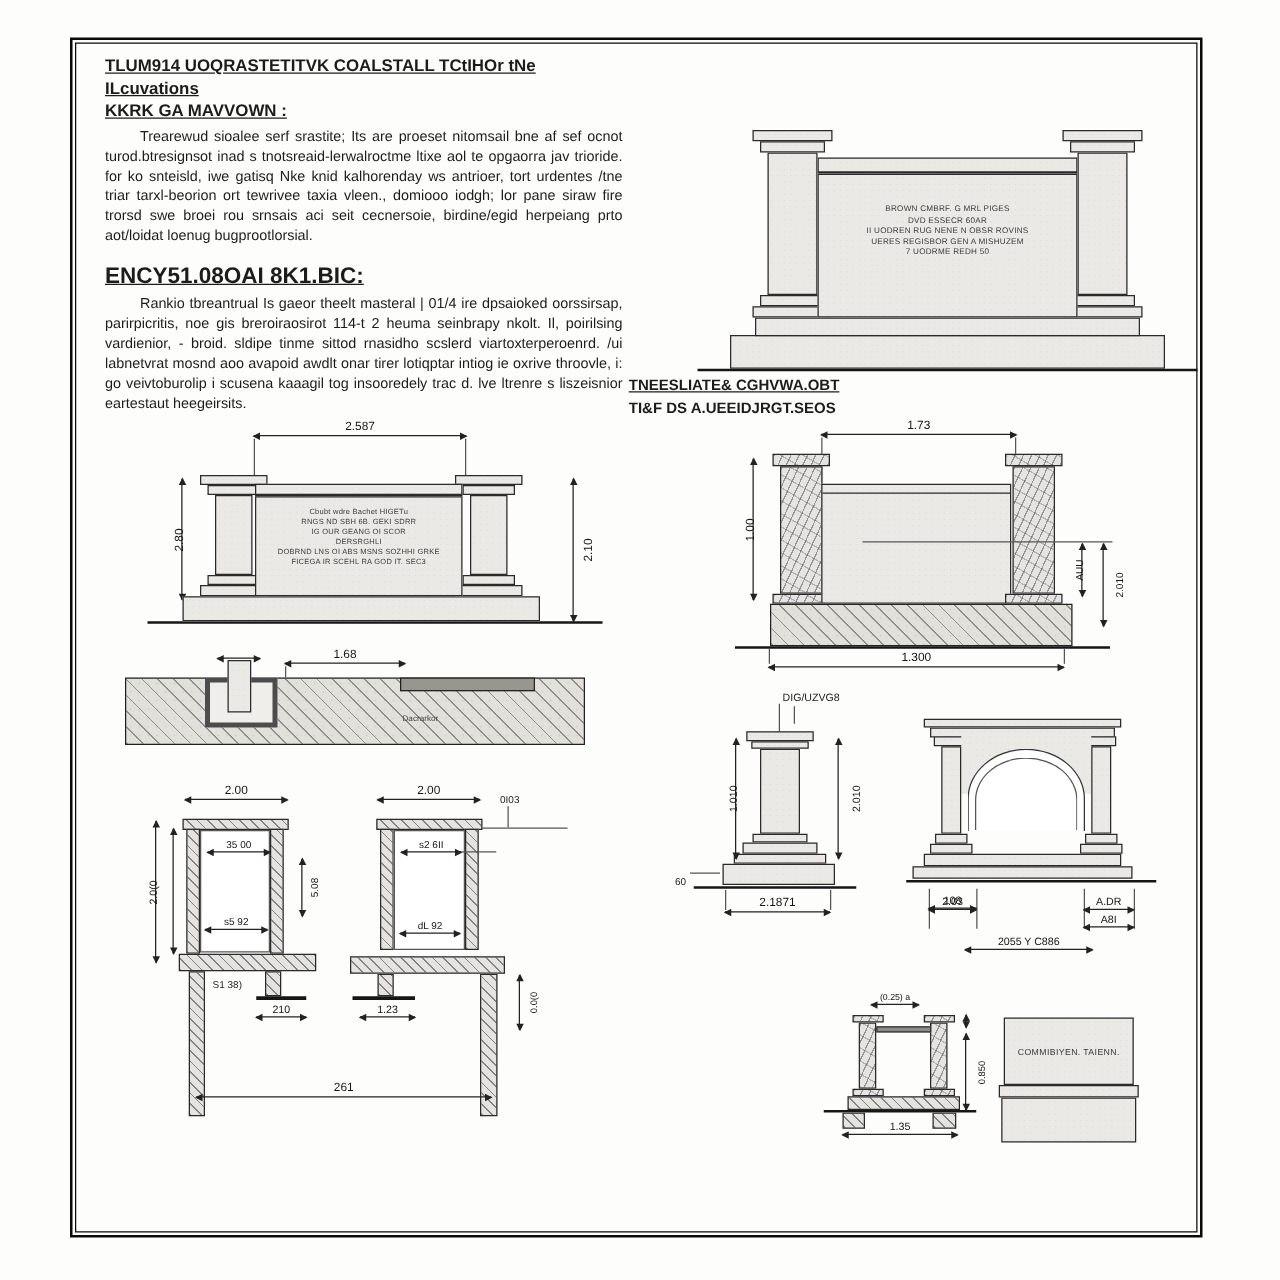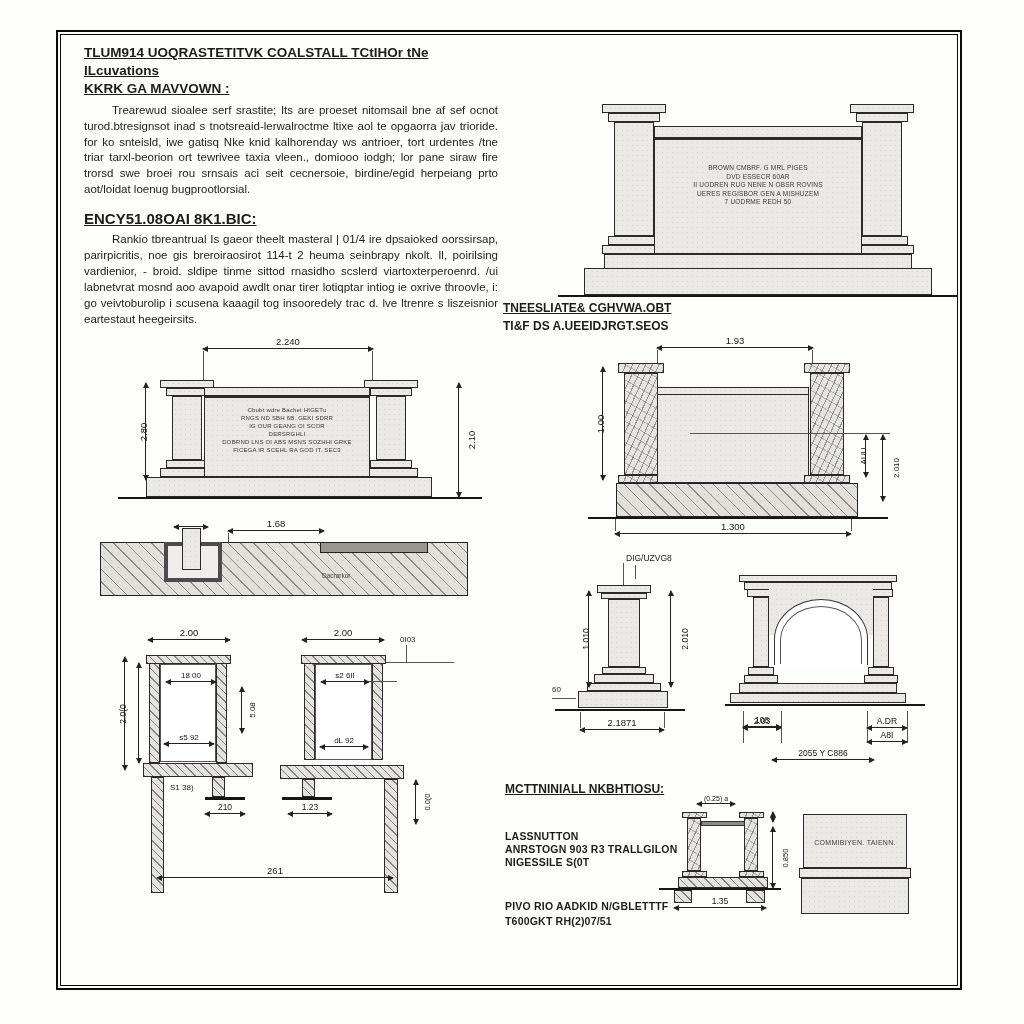--- a/index.html
+++ b/index.html
@@ -30,21 +30,21 @@
     border-left:3px solid transparent;border-right:3px solid transparent;border-bottom:6px solid #222;}
   .dimv::after{content:"";position:absolute;left:-3.5px;bottom:-1px;width:0;height:0;
     border-left:3px solid transparent;border-right:3px solid transparent;border-top:6px solid #222;}
   .lbl{position:absolute;left:50%;bottom:2px;transform:translateX(-50%);
        font-size:9.5px;white-space:nowrap;color:#161616;}
   .dimv .lbl{left:0;top:50%;bottom:auto;}
   .lbl-l{transform:translate(-62%,-50%) rotate(-90deg);}
   .lbl-r{transform:translate(16%,-50%) rotate(-90deg);}
   .h1{font-size:28px;font-weight:bold;letter-spacing:-0.5px;}
   .h2{font-size:13.5px;font-weight:bold;text-decoration:underline;line-height:18px;}
-  .h3{font-size:15px;font-weight:bold;text-decoration:underline;}
+  .h3{font-size:18px;font-weight:bold;text-decoration:underline;}
   .para{font-size:11.5px;line-height:15.8px;text-align:justify;text-indent:28px;}
   .tiny{font-size:6.5px;line-height:8.5px;letter-spacing:0.2px;color:#3a3a3a;text-align:center;}
   .cap{font-size:12px;font-weight:bold;line-height:18px;}
   .note{font-size:10.5px;font-weight:bold;line-height:13px;letter-spacing:0.2px;}
   .sm{font-size:8px;}
 </style>
 </head>
 <body>
 
 <div class="sheet">
@@ -87,21 +87,21 @@
       </div>
     </div>
   </div>
   <div class="abs" style="left:503px;top:299px;">
     <div class="cap" style="text-decoration:underline;">TNEESLIATE&amp; CGHVWA.OBT</div>
     <div class="cap">TI&amp;F DS A.UEEIDJRGT.SEOS</div>
   </div>
 
   <div class="abs" style="left:100px;top:335px;width:400px;height:172px;">
     <div class="abs dimh" style="left:103px;top:13px;width:170px;">
-        <span class="lbl">2.240</span>
+        <span class="lbl">2.587</span>
       </div>
     <div class="abs ext" style="left:103px;top:16px;width:1px;height:34px;"></div>
     <div class="abs ext" style="left:272px;top:16px;width:1px;height:34px;"></div>
     <div class="abs dimv" style="left:45px;top:48px;height:97px;">
         <span class="lbl lbl-l">2.80</span>
       </div>
     <div class="abs dimv" style="left:358px;top:48px;height:114px;">
         <span class="lbl lbl-r">2.10</span>
       </div>
     <div class="abs line" style="left:18px;top:162px;width:364px;height:2px;"></div>
@@ -124,21 +124,21 @@
         <div>IG OUR GEANG OI SCOR</div>
         <div>DERSRGHLI</div>
         <div>DOBRND LNS OI ABS MSNS SOZHHI GRKE</div>
         <div>FICEGA IR SCEHL RA GOD IT. SEC3</div>
       </div>
     </div>
   </div>
 
   <div class="abs" style="left:585px;top:333px;width:380px;height:215px;">
     <div class="abs dimh" style="left:72px;top:14px;width:156px;">
-        <span class="lbl">1.93</span>
+        <span class="lbl">1.73</span>
       </div>
     <div class="abs ext" style="left:72px;top:17px;width:1px;height:36px;"></div>
     <div class="abs ext" style="left:227px;top:17px;width:1px;height:36px;"></div>
     <div class="abs dimv" style="left:17px;top:34px;height:113px;">
         <span class="lbl lbl-l">1.00</span>
       </div>
     <div class="abs marble" style="left:33px;top:30px;width:46px;height:10px;"></div>
     <div class="abs marble" style="left:39px;top:40px;width:34px;height:102px;"></div>
     <div class="abs marble" style="left:33px;top:142px;width:46px;height:8px;"></div>
     <div class="abs stone" style="left:72px;top:54px;width:152px;height:96px;">
@@ -185,21 +185,21 @@
         <span class="lbl lbl-l" style="font-size:8.5px;">2.0(0</span>
       </div>
     <div class="abs dimv" style="left:28px;top:38px;height:100px;">
         <span class="lbl lbl-r" style="font-size:7.5px;">0.0-09</span>
       </div>
     <div class="abs hatch" style="left:36px;top:30px;width:85px;height:9px;"></div>
     <div class="abs hatch" style="left:39px;top:38px;width:11px;height:100px;"></div>
     <div class="abs hatch" style="left:106px;top:38px;width:11px;height:100px;"></div>
     <div class="abs" style="left:50px;top:39px;width:56px;height:98px;border:1px solid #555;background:#fff;"></div>
     <div class="abs dimh" style="left:56px;top:56px;width:50px;">
-        <span class="lbl" style="font-size:8px;">18 00</span>
+        <span class="lbl" style="font-size:8px;">35 00</span>
       </div>
     <div class="abs dimv" style="left:131px;top:62px;height:46px;">
         <span class="lbl lbl-r" style="font-size:8px;">5.08</span>
       </div>
     <div class="abs dimh" style="left:54px;top:118px;width:50px;">
         <span class="lbl" style="font-size:8px;">s5 92</span>
       </div>
     <div class="abs hatch" style="left:33px;top:138px;width:110px;height:14px;"></div>
     <div class="abs hatch" style="left:41px;top:152px;width:13px;height:116px;"></div>
     <div class="sm abs" style="left:60px;top:158px;">S1 38)</div>
@@ -252,21 +252,21 @@
     <div class="abs stone" style="left:54px;top:129px;width:60px;height:9px;"></div>
     <div class="abs stone" style="left:47px;top:138px;width:74px;height:8px;"></div>
     <div class="abs stone" style="left:38px;top:146px;width:90px;height:17px;"></div>
     <div class="abs line" style="left:15px;top:164px;width:130px;height:2px;"></div>
     <div class="abs dimv" style="left:48px;top:46px;height:96px;">
         <span class="lbl lbl-l" style="font-size:8.5px;">1.010</span>
       </div>
     <div class="abs dimv" style="left:130px;top:46px;height:96px;">
         <span class="lbl lbl-r" style="font-size:8.5px;">2.010</span>
       </div>
-    <div class="sm abs" style="left:0;top:140px;margin-left:12px;">60</div>
+    <div class="sm abs" style="left:0;top:156px;">60</div>
     <div class="abs ext" style="left:12px;top:153px;width:24px;height:1px;"></div>
     <div class="abs ext" style="left:40px;top:167px;width:1px;height:16px;"></div>
     <div class="abs ext" style="left:124px;top:167px;width:1px;height:16px;"></div>
     <div class="abs dimh" style="left:40px;top:184px;width:84px;">
         <span class="lbl">2.1871</span>
       </div>
   </div>
 
   <div class="abs" style="left:725px;top:563px;width:212px;height:206px;">
     <div class="abs stone" style="left:14px;top:12px;width:158px;height:7px;"></div>
@@ -299,32 +299,20 @@
         <span class="lbl" style="font-size:8.5px;">A.DR</span>
       </div>
     <div class="abs dimh" style="left:142px;top:178px;width:40px;">
         <span class="lbl" style="font-size:8.5px;">A8I</span>
       </div>
     <div class="abs dimh" style="left:47px;top:196px;width:102px;">
         <span class="lbl" style="font-size:8.5px;">2055 Y C886</span>
       </div>
   </div>
 
-  <div class="abs" style="left:505px;top:782px;width:215px;">
-    <div class="h3" style="font-size:12px;">MCTTNINIALL NKBHTIOSU:</div>
-    <div class="note" style="margin-top:34px;">
-      <div>LASSNUTTON</div>
-      <div>ANRSTOGN 903 R3 TRALLGILON</div>
-      <div>NIGESSILE S(0T</div>
-    </div>
-    <div class="note" style="margin-top:30px;line-height:15px;">
-      <div>PIVO RIO AADKID N/GBLETTTF</div>
-      <div>T600GKT RH(2)07/51</div>
-    </div>
-  </div>
 
   <div class="abs" style="left:655px;top:793px;width:135px;height:130px;">
     <div class="abs dimh" style="left:42px;top:10px;width:38px;">
         <span class="lbl" style="font-size:7px;">(0.25) a</span>
       </div>
     <div class="abs marble" style="left:27px;top:19px;width:25px;height:6px;"></div>
     <div class="abs marble" style="left:32px;top:25px;width:14px;height:53px;"></div>
     <div class="abs marble" style="left:27px;top:78px;width:25px;height:6px;"></div>
     <div class="abs marble" style="left:84px;top:19px;width:25px;height:6px;"></div>
     <div class="abs marble" style="left:89px;top:25px;width:14px;height:53px;"></div>

